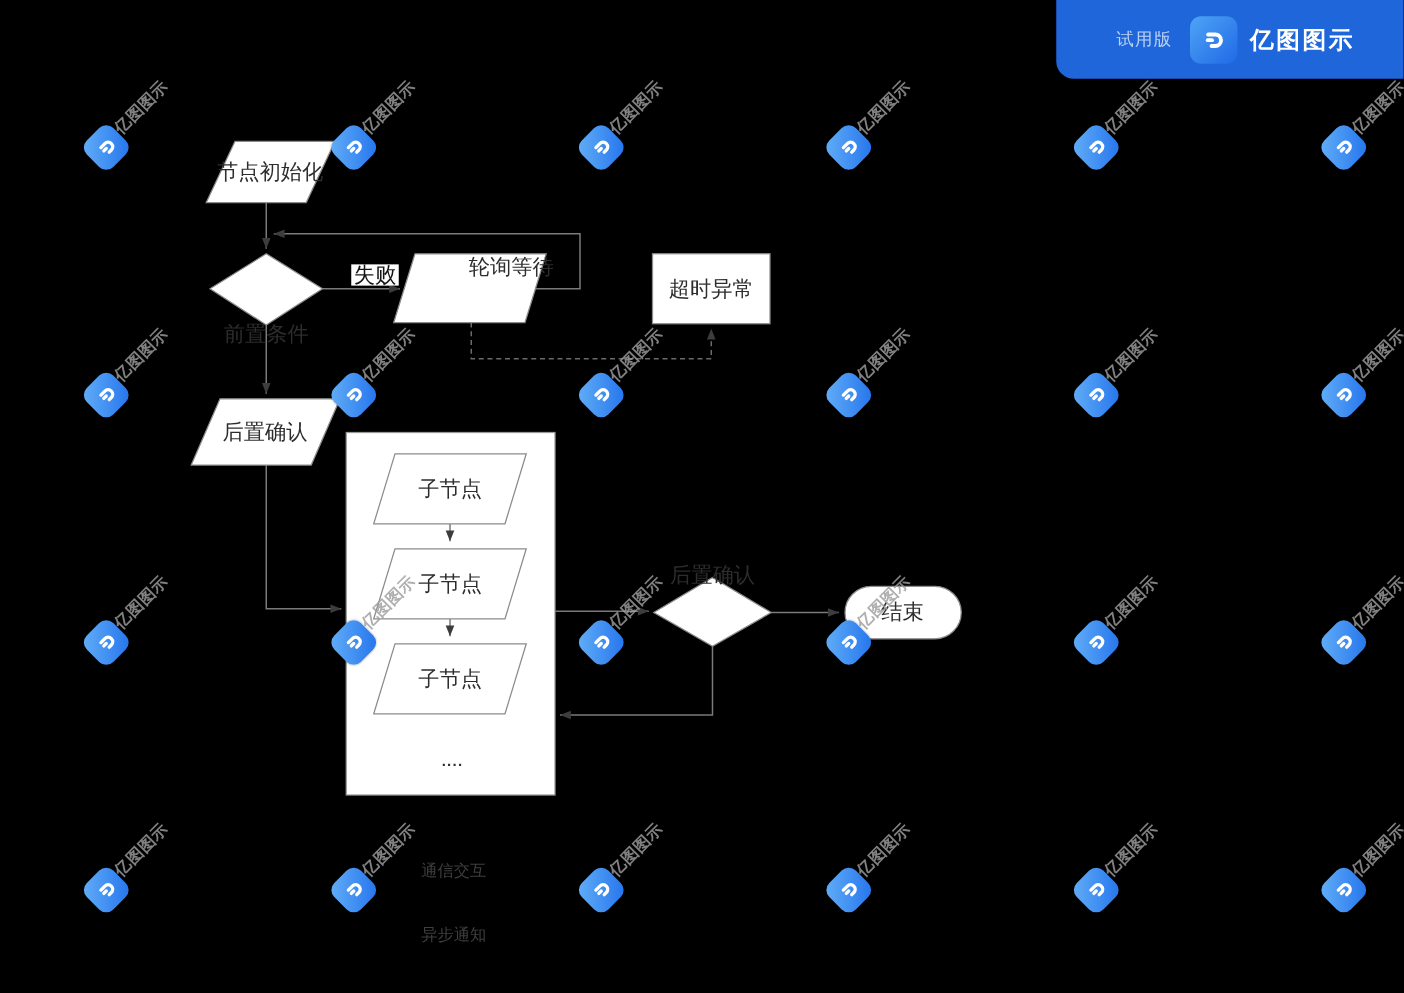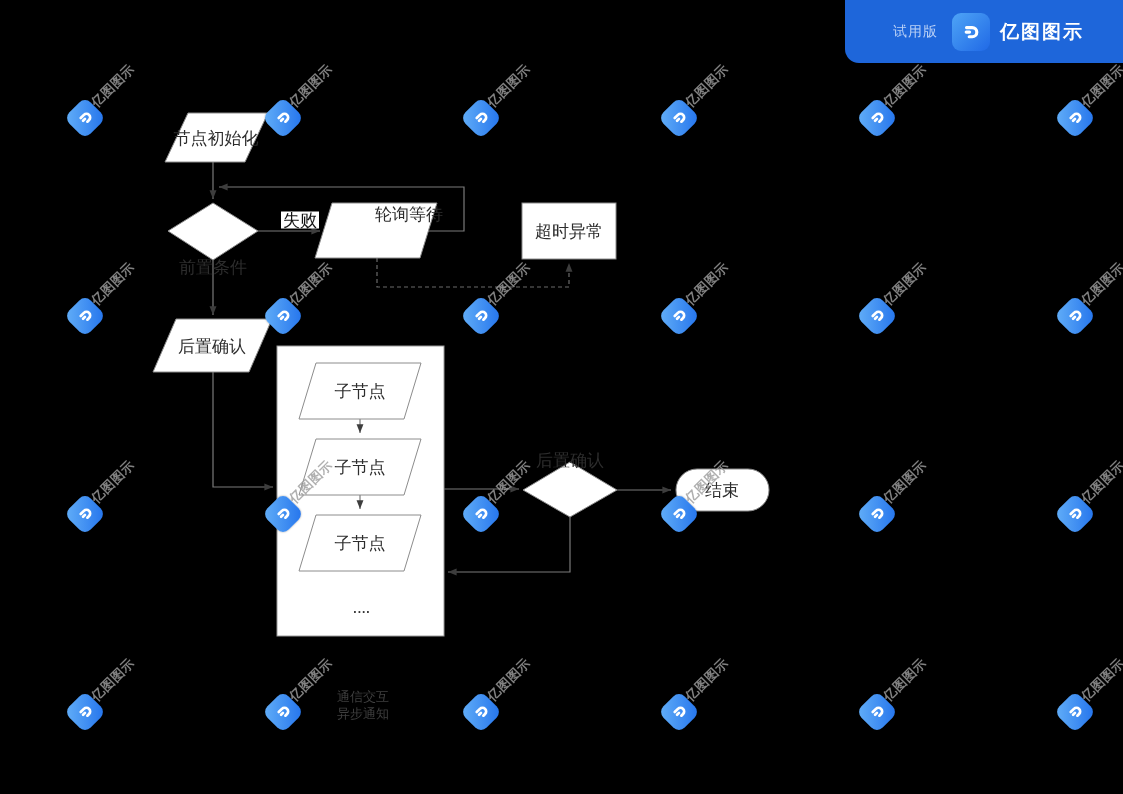--- a/index.html
+++ b/index.html
@@ -105,21 +105,21 @@
     <div class="lbl" style="left:376px;top:214px;margin-left:33px;">轮询等待</div>
     <div class="lbl" style="left:569px;top:231px;">超时异常</div>
     <div class="lbl" style="left:212px;top:346px;">后置确认</div>
     <div class="lbl" style="left:360px;top:391px;">子节点</div>
     <div class="lbl" style="left:360px;top:467px;">子节点</div>
     <div class="lbl" style="left:360px;top:543px;">子节点</div>
     <div class="lbl dots-lbl" style="left:362px;top:609px;">....</div>
     <div class="lbl" style="left:570px;top:460px;">后置确认</div>
     <div class="lbl" style="left:722px;top:490px;">结束</div>
     <div class="legend-line" style="left:337px;top:677px;">通信交互</div>
-    <div class="legend-line" style="left:337px;top:694px;">异步通知</div>
+    <div class="legend-line" style="left:337px;top:728px;">异步通知</div>
   </div>
 
   <div class="watermarks" id="watermarks">
       <div class="wm-icon" style="left: 70px; top: 103px;">
         <svg viewBox="0 0 24 24">
           <path d="M7.5 7.6 H13.2 A4.6 4.6 0 0 1 13.2 16.8 H10.2" fill="none" stroke="#ffffff" stroke-width="3.4" stroke-linecap="round"></path>
           <path d="M7.2 12.1 H10.6" fill="none" stroke="#ffffff" stroke-width="3.4" stroke-linecap="round"></path>
         </svg>
       </div>
       <div class="wm-text" style="left: 94px; top: 97px;">亿图图示</div>

